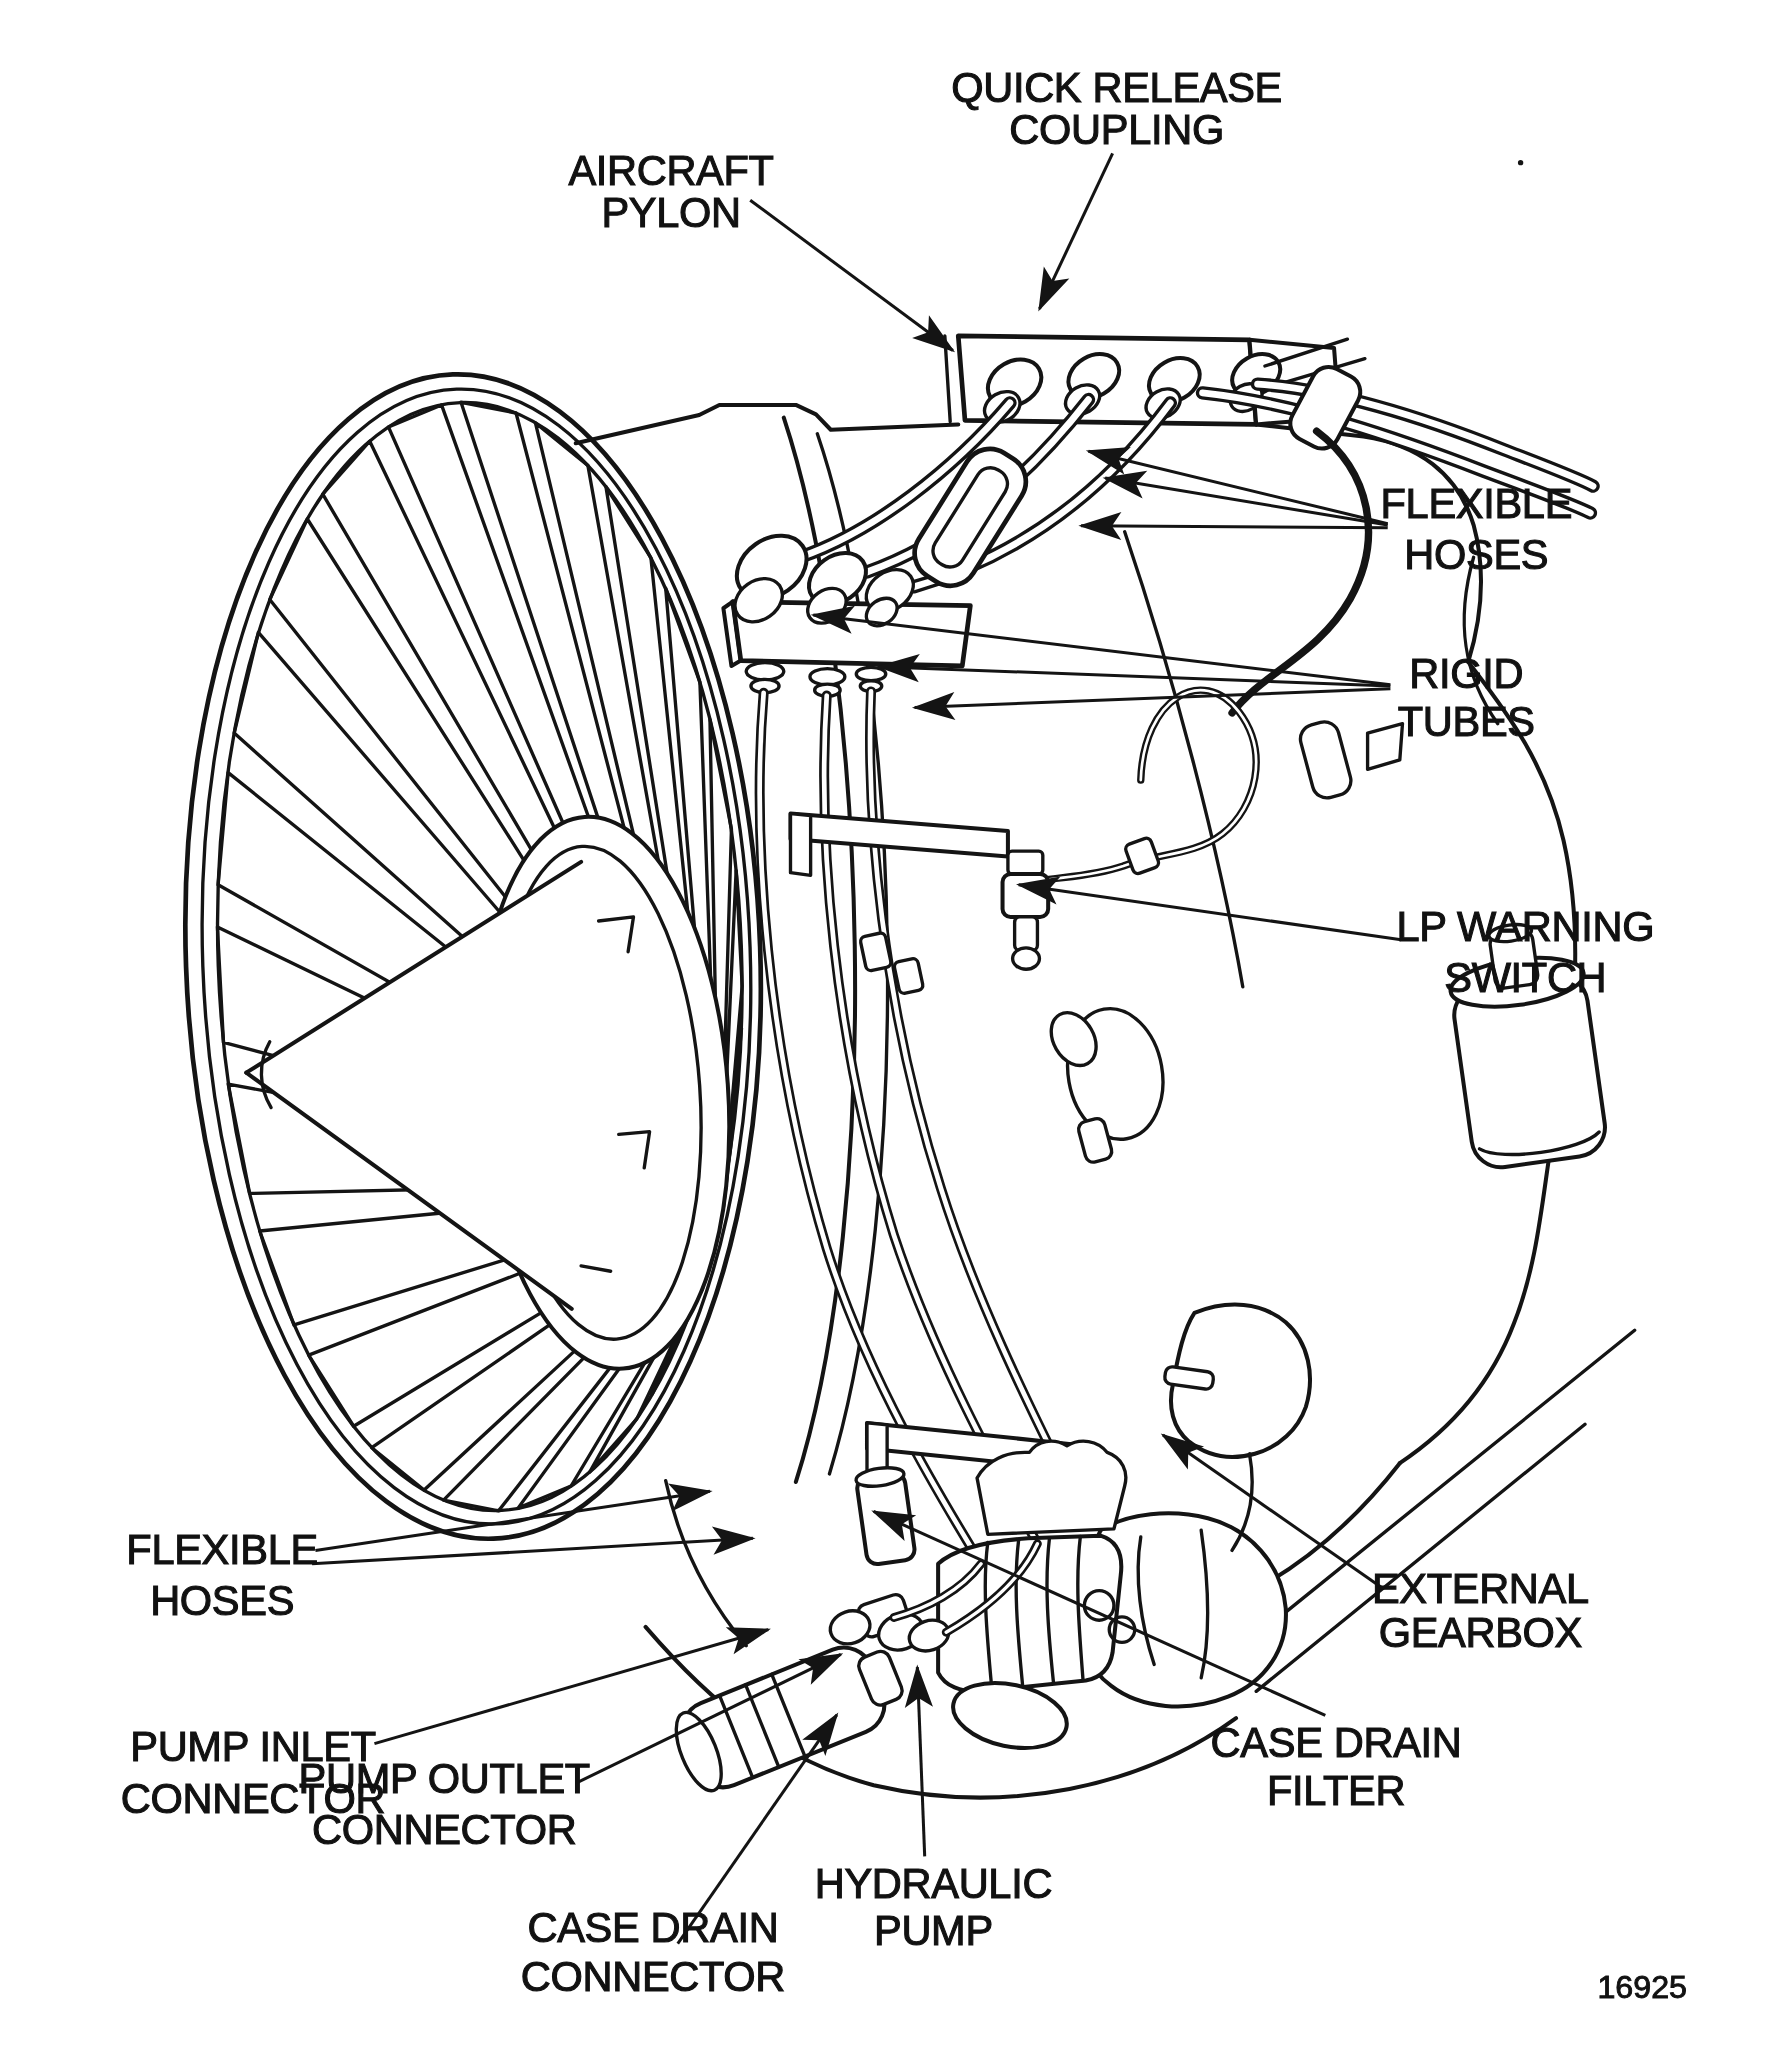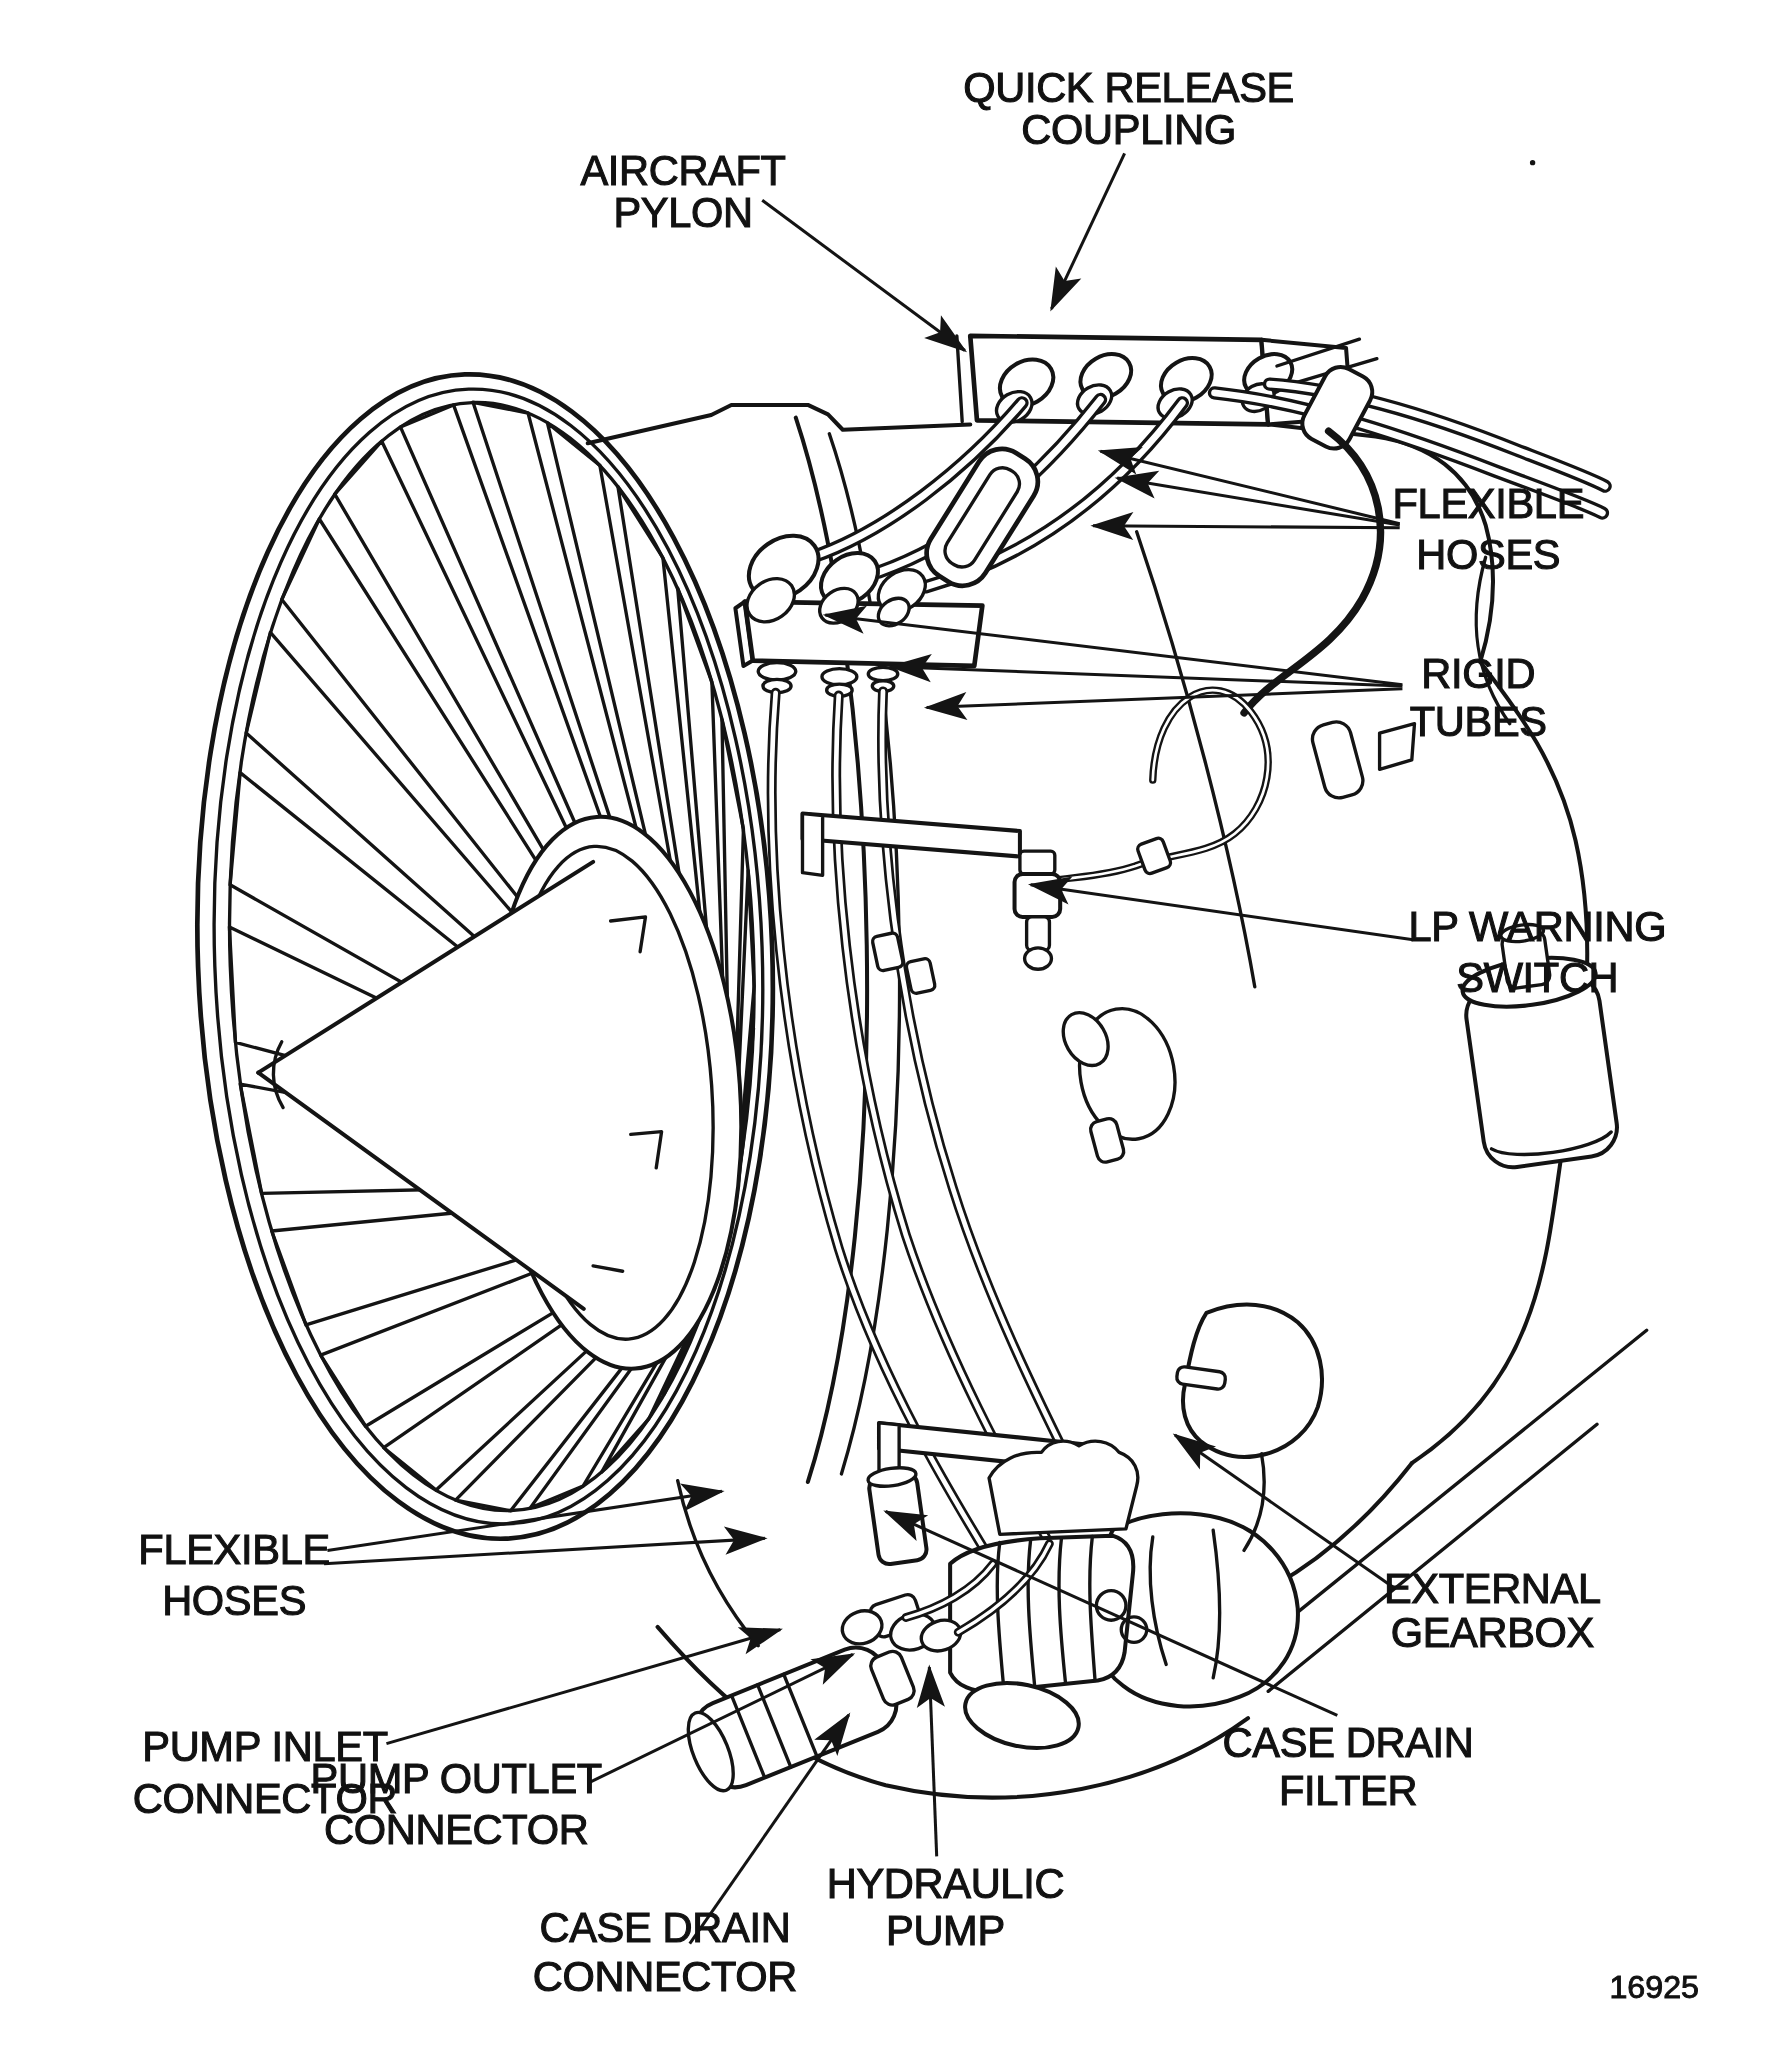--- a/index.html
+++ b/index.html
@@ -1,16 +1,16 @@
 <!DOCTYPE html>
 <html style="font-size:10.7px"><head>
 <meta charset="utf-8">
 <style>
   html,body{margin:0;padding:0;background:#ffffff;}
-  .page{width:1429px;height:2056px;background:#fff;position:relative;padding-left:12px;}
+  .page{width:1429px;height:2056px;background:#fff;position:relative;}
   svg{display:block;width:1787px;height:2056px;}
   .lbl{font-family:"Liberation Sans","DejaVu Sans",sans-serif;
        font-size:62px;letter-spacing:-0.5px;fill:#111;
        paint-order:stroke;stroke:#111;stroke-width:1.6px;}
   .fig{font-family:"Liberation Sans","DejaVu Sans",sans-serif;
        font-size:48px;fill:#111;paint-order:stroke;stroke:#111;stroke-width:1.4px;}
   .ink{stroke:#141414;fill:none;stroke-linecap:round;stroke-linejoin:round;}
   .w{stroke:#141414;fill:#ffffff;stroke-linejoin:round;}
   .wh{stroke:#ffffff;fill:none;stroke-linecap:round;}
   .leader{stroke:#141414;stroke-width:4.5;fill:none;}

